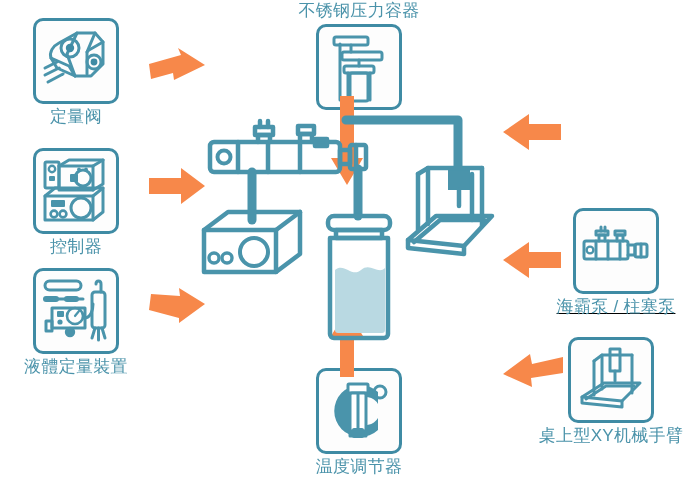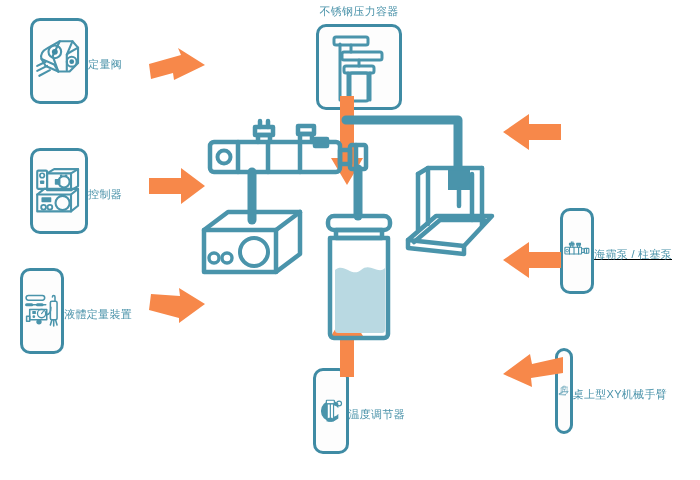--- a/index.html
+++ b/index.html
@@ -17,21 +17,21 @@
     height: 480px;
     background: #ffffff;
     overflow: hidden;
   }
 
   
   .node {
     position: absolute;
     width: 92px;
     display: flex;
-    flex-direction: row;
+    flex-direction: column;
     align-items: center;
   }
   .node.wide { width: 112px; }
 
   .node-card {
     width: 86px;
     height: 86px;
     box-sizing: border-box;
     border: 3px solid #3f8ba4;
     border-radius: 10px;
@@ -39,21 +39,21 @@
     display: flex;
     align-items: center;
     justify-content: center;
     position: relative;
     overflow: hidden;
   }
   .node-card svg { display: block; }
 
   .node-label {
     margin-top: 6px;
-    font-size: 11px;
+    font-size: 17px;
     line-height: 14px;
     color: #4b93aa;
     text-align: left;
     white-space: nowrap;
     letter-spacing: 0.3px;
   }
   .node.label-top { flex-direction: column-reverse; }
   .node.label-top .node-label { margin-top: 0; margin-bottom: 6px; }
 
   
@@ -200,21 +200,21 @@
           <path d="M22 17 L22 13 M26 17 L26 13"></path>
           <path d="M38 27 L38 21 L44 21 L44 27"></path>
           <path d="M36 17 h10 v4 h-10 z"></path>
         </g>
         <circle cx="11" cy="36" r="3.4" fill="none" stroke="#4a94ab" stroke-width="2.4"></circle>
       </svg>
     </div>
     <div class="node-label">海霸泵 / 柱塞泵</div>
   </div>
 
-  <div class="node wide" id="node-xy-robot" style="left:555px; top:348px;">
+  <div class="node wide" id="node-xy-robot" style="left:555px; top:337px;">
     <div class="node-card">
       <svg width="74" height="74" viewBox="0 0 74 74">
         <g fill="none" stroke="#4a94ab" stroke-width="3" stroke-linejoin="round" stroke-linecap="round">
 
           <path d="M20 18 L20 52"></path>
           <path d="M58 12 L58 50"></path>
           <path d="M20 18 L28 12 L58 12"></path>
           <path d="M28 12 L28 46"></path>
 
           <path d="M36 6 h10 v22 h-10 z"></path>

